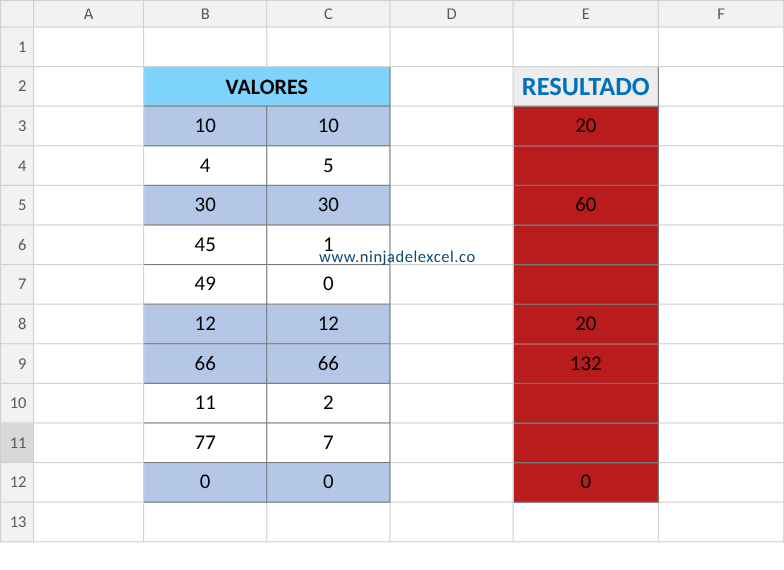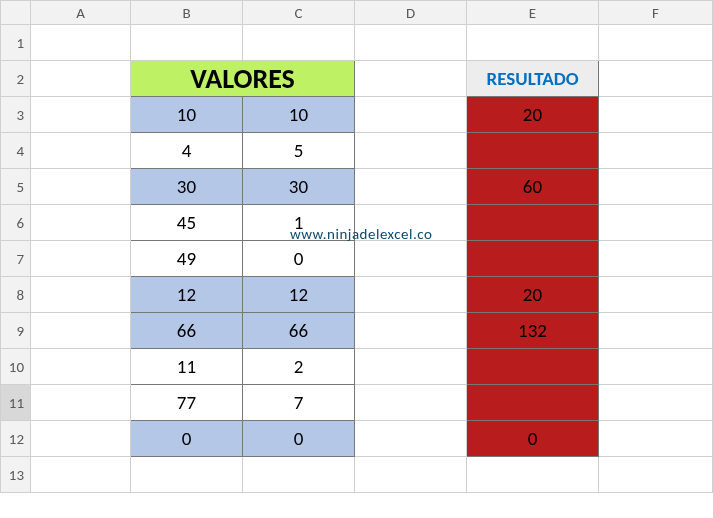--- a/index.html
+++ b/index.html
@@ -50,30 +50,30 @@
     border-color: #d0d0d0;
   }
   .col-A { width: 100px; }
   .col-B { width: 112px; }
   .col-C { width: 112px; }
   .col-D { width: 112px; }
   .col-E { width: 132px; }
   .col-F { width: 114px; }
 
   .valores-header {
-    background: #bef264;
+    background: #7dd3fc;
     font-weight: bold;
-    font-size: 28px;
+    font-size: 20px;
     border: 1px solid #777;
   }
   .resultado-header {
     background: #ededed;
     color: #0070c0;
     font-weight: bold;
-    font-size: 19px;
+    font-size: 24px;
     border: 1px solid #777;
   }
   .data-box {
     border: 1px solid #777;
     font-size: 19px;
   }
   .hl {
     background: #b4c7e7;
   }
   .grey {

